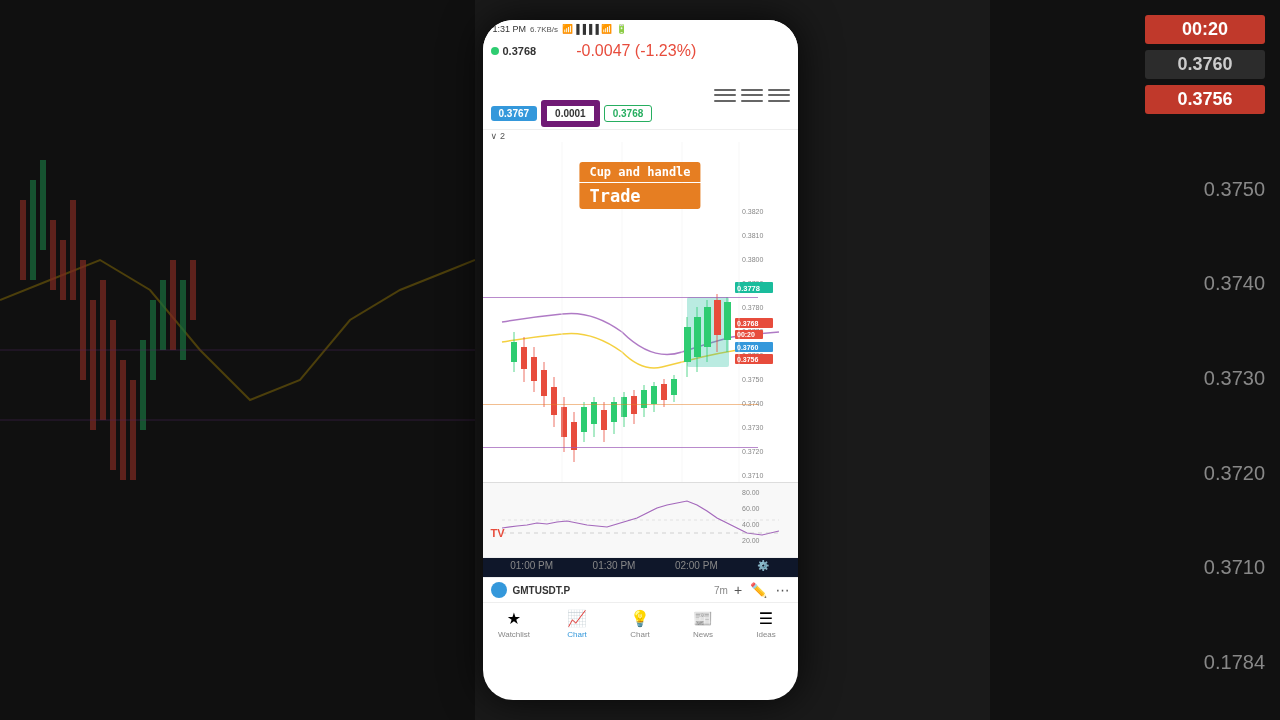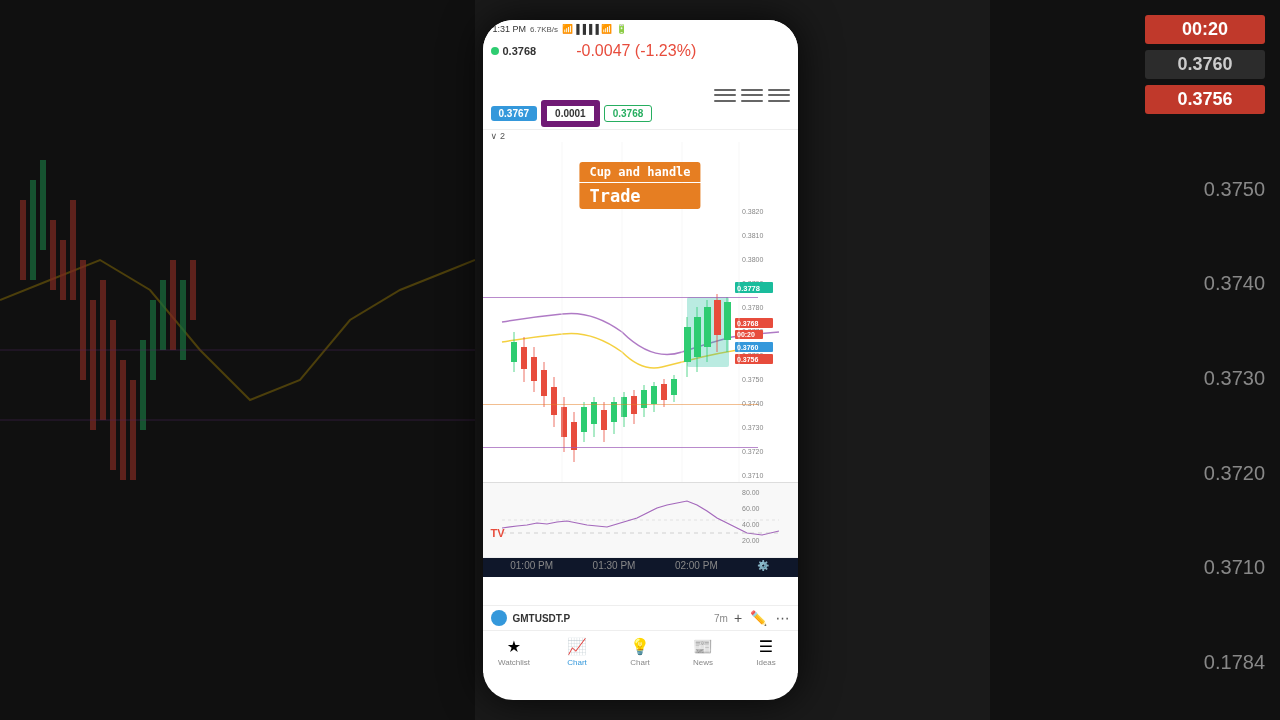--- a/index.html
+++ b/index.html
@@ -235,21 +235,20 @@
     }
 
     
     .ticker-bar {
       display: flex;
       align-items: center;
       padding: 4px 8px;
       background: #fff;
       border-top: 1px solid #eee;
       gap: 6px;
-      margin-top: 28px;
     }
     .ticker-icon {
       width: 16px;
       height: 16px;
       background: #3498db;
       border-radius: 50%;
       flex-shrink: 0;
     }
     .ticker-name {
       font-size: 10px;

